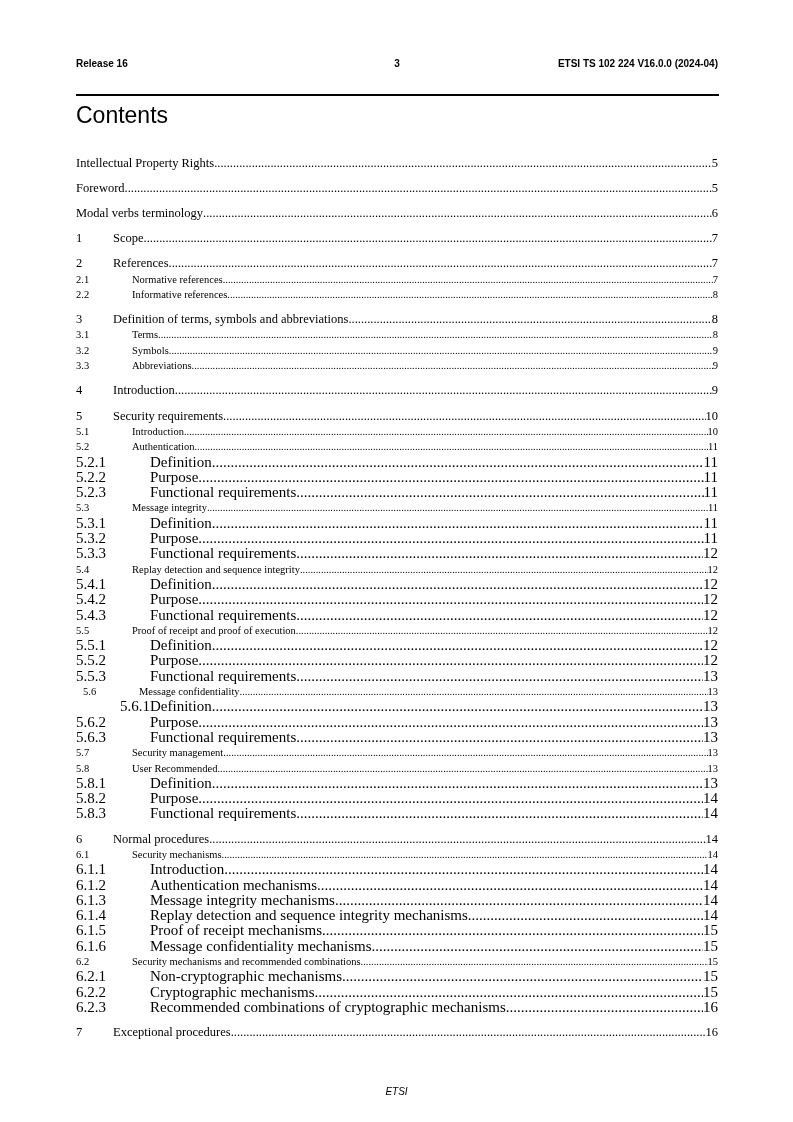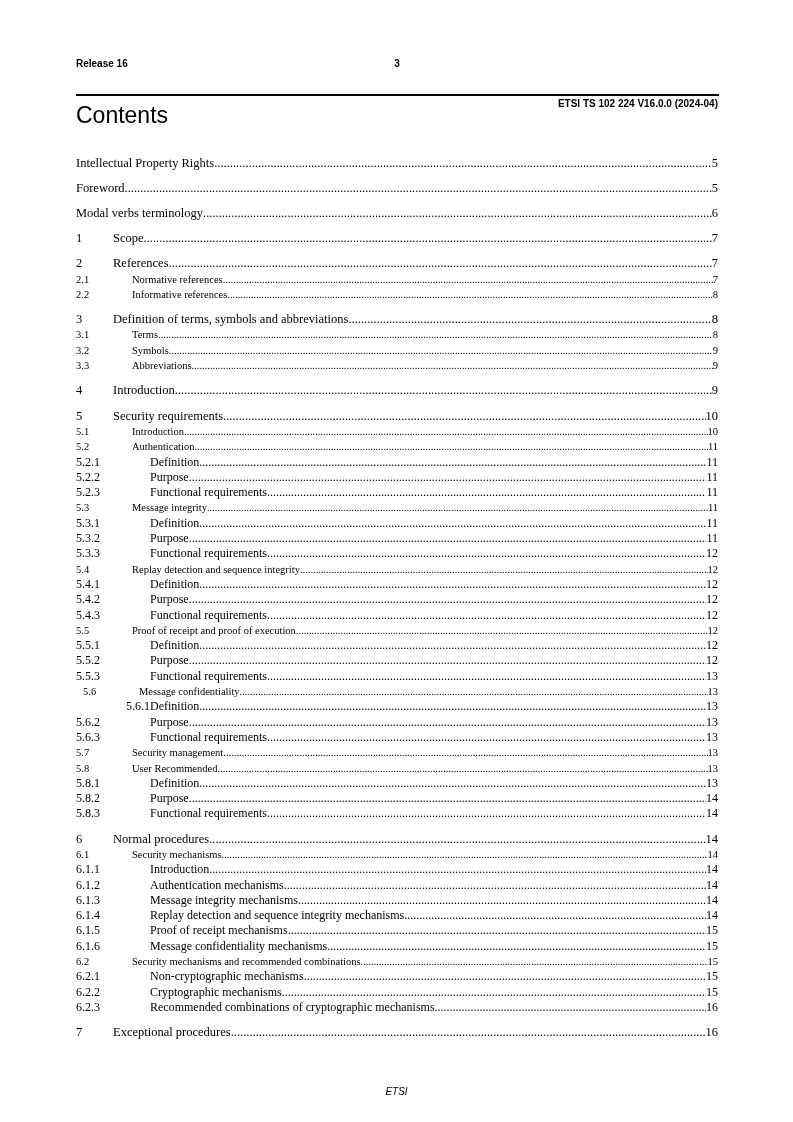--- a/index.html
+++ b/index.html
@@ -2,39 +2,39 @@
 <html><head>
 <meta charset="utf-8">
 <style>
   html, body { margin: 0; padding: 0; background: #ffffff; }
   body { width: 793px; height: 1122px; position: relative; overflow: hidden; color: #000; }
   .page { position: absolute; left: 0; top: 0; width: 793px; height: 1122px; }
   .hdr { position: absolute; top: 58px; left: 76px; width: 642px; height: 14px;
          font-family: "Liberation Sans", sans-serif; font-weight: bold; font-size: 10px; }
   .hdr .left { position: absolute; left: 0; top: 0; }
   .hdr .center { position: absolute; left: 0; width: 642px; text-align: center; top: 0; }
-  .hdr .right { position: absolute; right: 0; top: 0; margin-top: 40px; }
+  .hdr .right { position: absolute; right: 0; top: 0; }
   .rule { position: absolute; left: 76px; top: 94px; width: 643px; height: 2px; background: #000; }
   .title { position: absolute; left: 76px; top: 101px; font-family: "Liberation Sans", sans-serif;
            font-size: 23px; font-weight: normal; line-height: 28px; }
   .toc { position: absolute; left: 76px; top: 156px; width: 642px;
          font-family: "Liberation Serif", serif; }
   .entry { position: relative; display: flex; align-items: baseline; white-space: nowrap; overflow: hidden; }
   .entry .num { flex: 0 0 auto; }
   .entry .label { flex: 0 0 auto; }
   .entry .dots { flex: 1 1 auto; overflow: hidden; white-space: nowrap; }
   .entry .dots::after { content: "................................................................................................................................................................................................................................................................................................................................................................"; }
   .entry .page-num { flex: 0 0 auto; }
   .lvl0 { font-size: 12.5px; height: 15px; line-height: 15px; margin-top: 10px; }
   .lvl0.first { margin-top: 0; }
   .lvl1 { font-size: 10.5px; height: 15.3px; line-height: 15.3px; }
   .lvl1 .num { width: 56px; }
   .lvl1.top { margin-top: 10px; font-size: 12.5px; }
   .lvl2 { font-size: 10.5px; height: 15.3px; line-height: 15.3px; }
-  .lvl3 { font-size: 12px; height: 15.3px; line-height: 15.3px; }
+  .lvl3 { font-size: 15px; height: 15.3px; line-height: 15.3px; }
   .n1 { width: 37px; }
   .n2 { width: 56px; }
   .n3 { width: 74px; }
   .footer { position: absolute; left: 0; width: 793px; top: 1086px; text-align: center;
             font-family: "Liberation Sans", sans-serif; font-weight: normal; font-style: italic; font-size: 10px; }
 </style>
 </head>
 <body>
 
 <div class="page">

